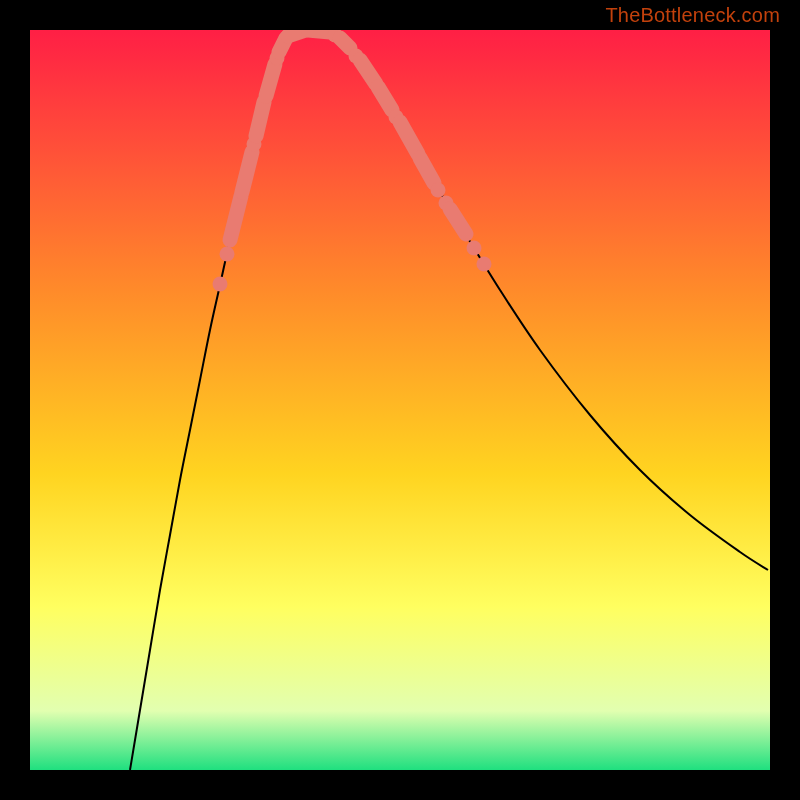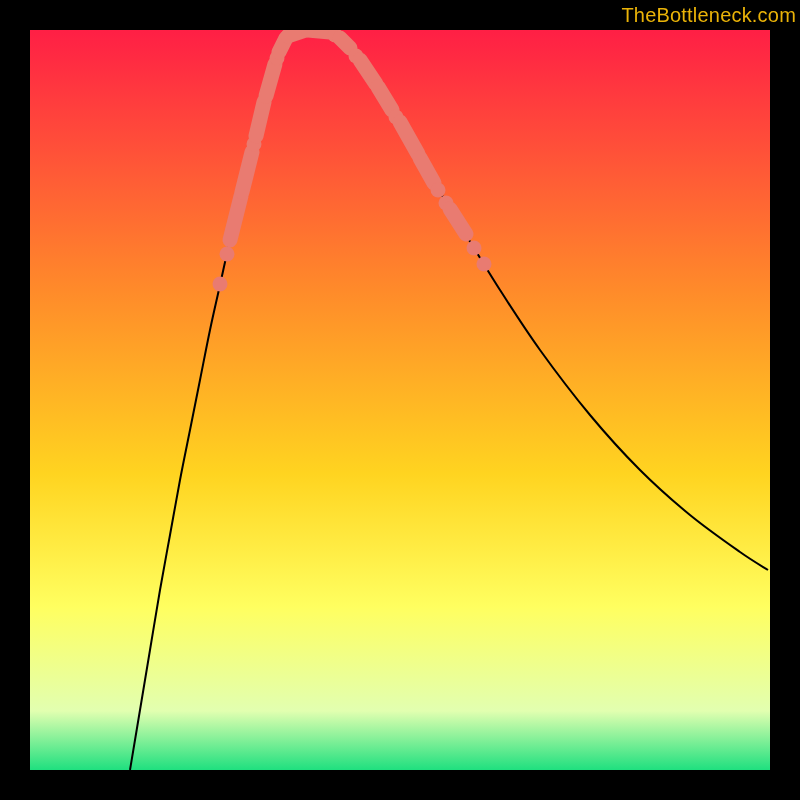--- a/index.html
+++ b/index.html
@@ -15,22 +15,22 @@
     position: absolute;
     left: 30px;
     top: 30px;
     width: 740px;
     height: 740px;
     background: #000;
   }
   .watermark {
     position: absolute;
     top: 4px;
-    right: 4px;
-    color: #eab308;
+    right: 20px;
+    color: #c2410c;
     font-size: 20px;
     font-weight: 500;
     letter-spacing: 0.2px;
     z-index: 10;
   }
   svg.plot {
     display: block;
   }
 </style>
 </head>

